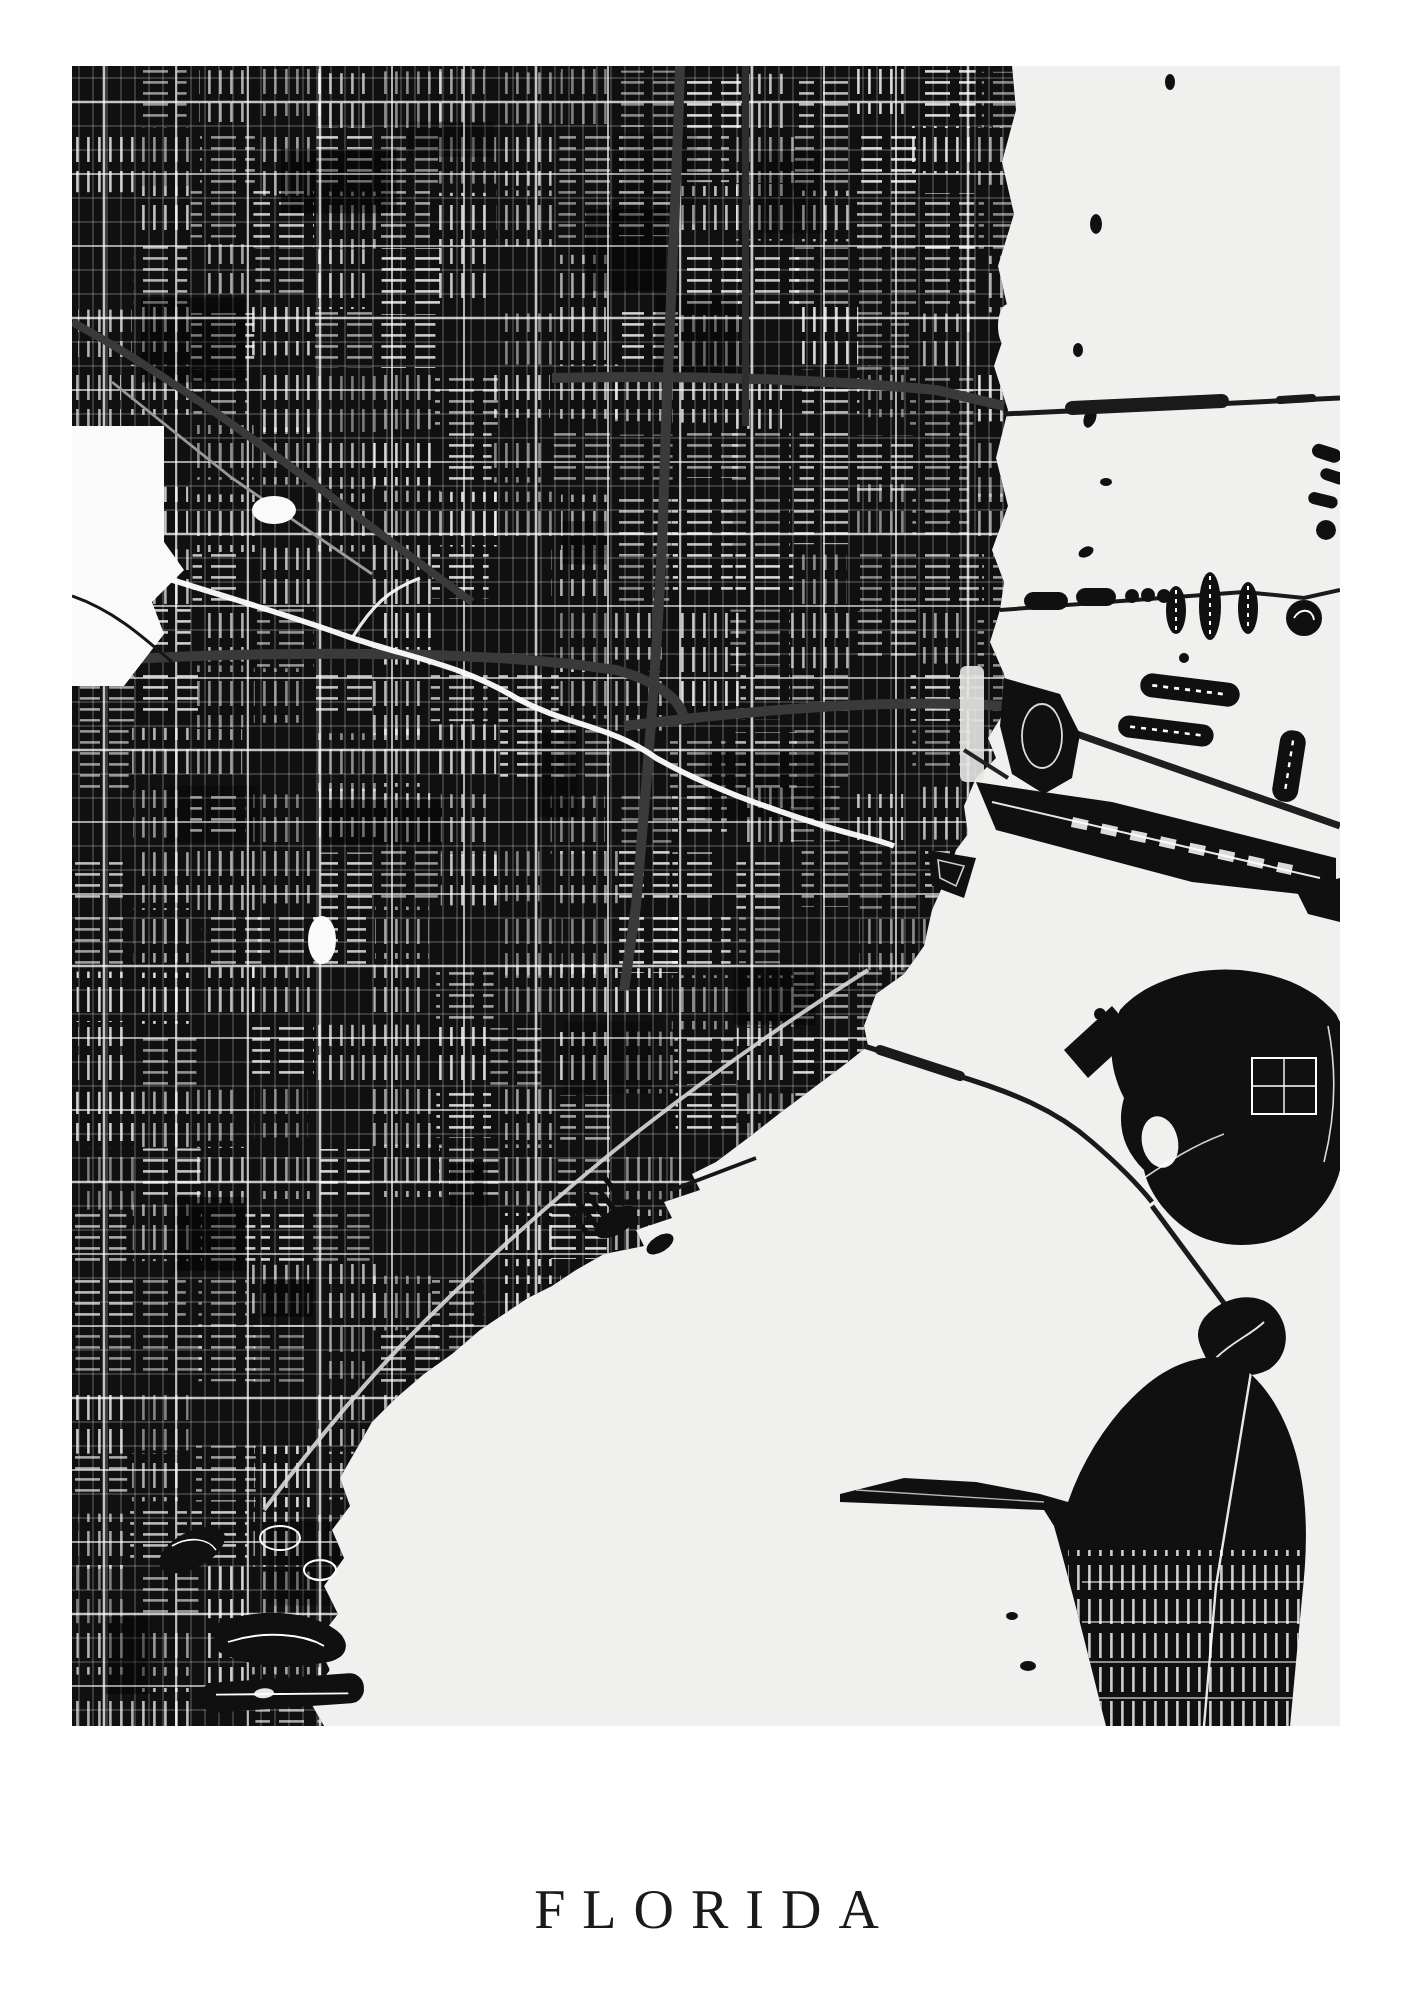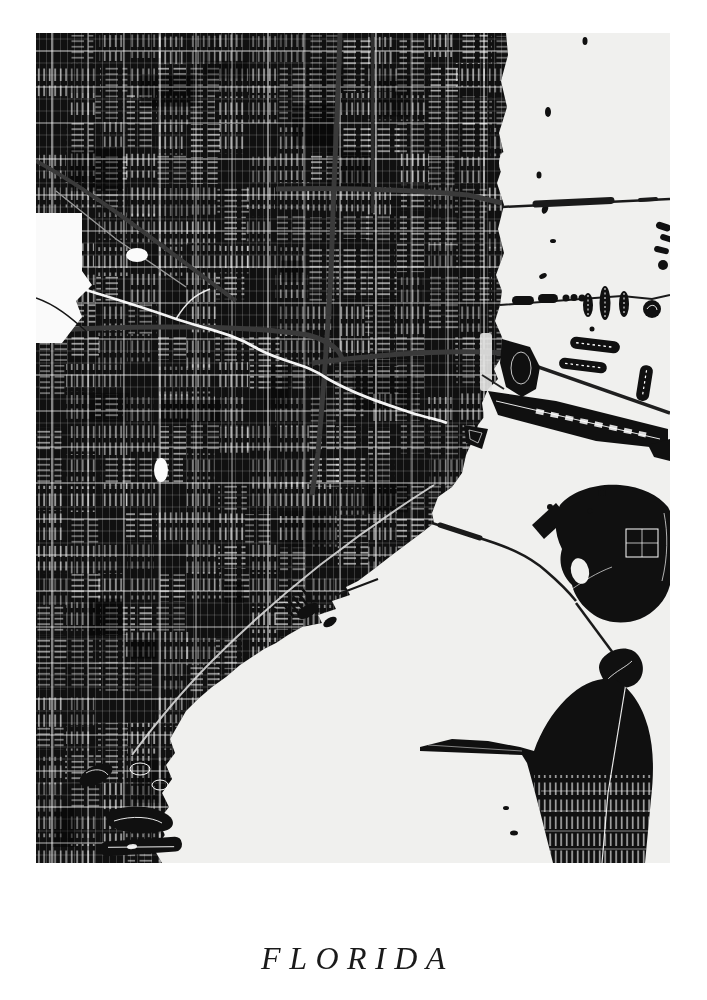--- a/index.html
+++ b/index.html
@@ -12,22 +12,22 @@
     overflow:hidden; font-family:"Liberation Serif", serif; margin:0 auto;
   }
   .map-frame{position:absolute; left:36px; top:33px; width:634px; height:830px; overflow:hidden;}
   .map-frame svg{display:block; width:100%; height:100%;}
   .caption{position:absolute; left:0; width:100%; text-align:center; color:var(--ink); user-select:none;}
   .caption h1{
     margin:0; font-weight:400; font-size:56px; letter-spacing:8px; padding-left:8px;
     transform:scaleX(.85); transform-origin:50% 50%; line-height:1; white-space:nowrap;
   }
   .caption h2{
-    margin:0; font-weight:400; font-size:32px; letter-spacing:8.5px; padding-left:8px;
-    line-height:1; white-space:nowrap;font-style:italic;
+    margin:0; font-weight:400; font-size:28px; letter-spacing:8.5px; padding-left:8px;
+    line-height:1; white-space:nowrap;
   }
   .title-block{top:892px;}
   .subtitle-block{top:942px;}
 </style>
 </head>
 <body>
 
 <div class="poster">
   <div class="map-frame">
     <svg viewBox="0 0 634 830" preserveAspectRatio="none">

